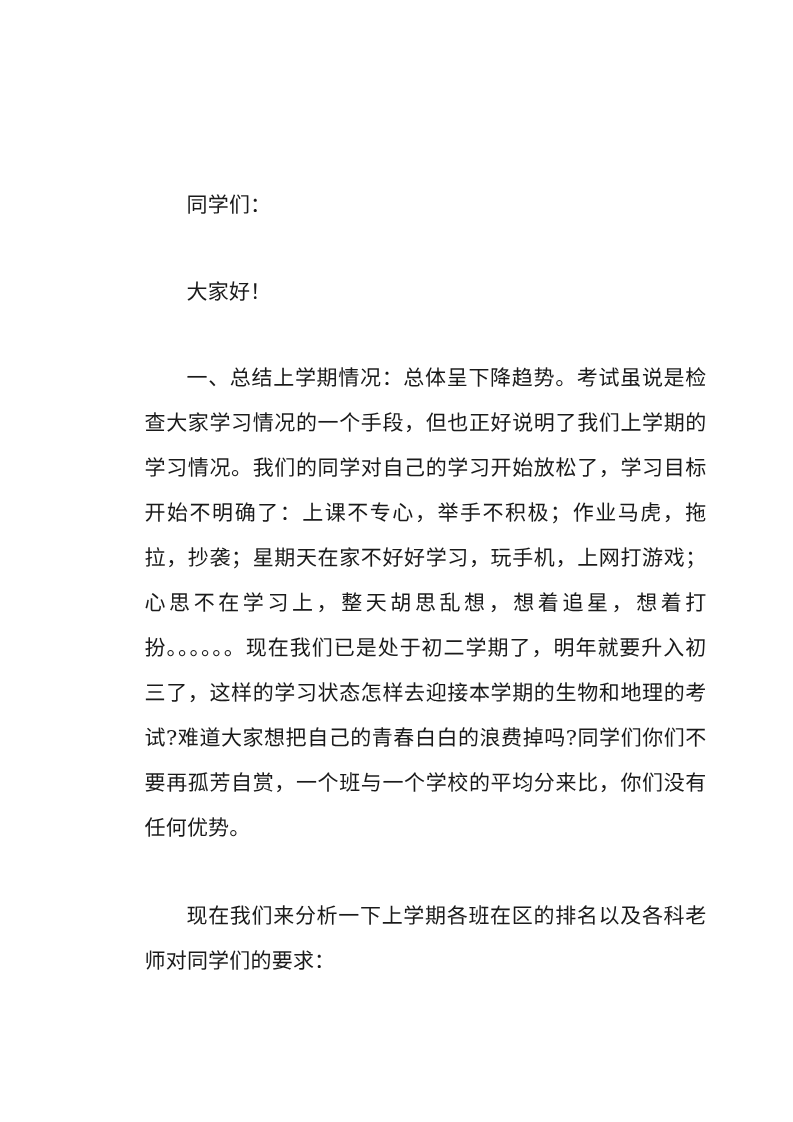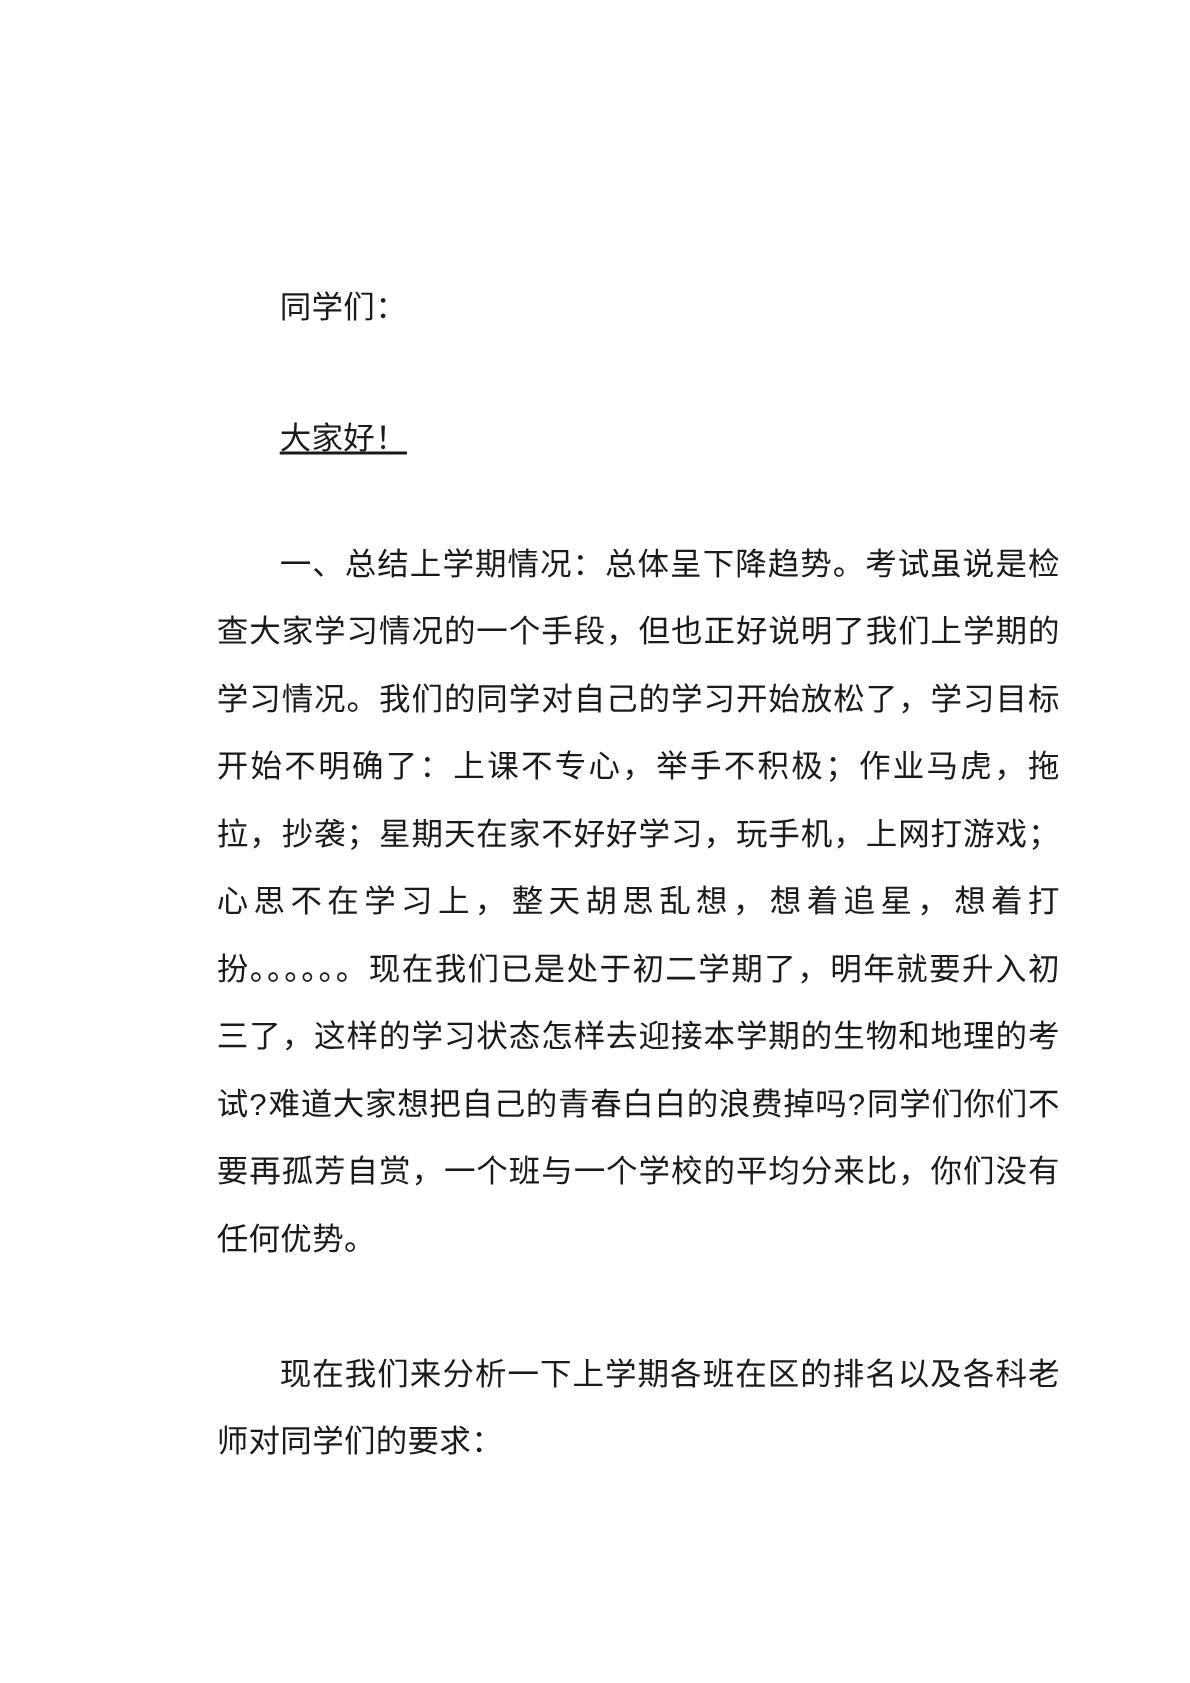--- a/index.html
+++ b/index.html
@@ -39,23 +39,23 @@
     text-justify: inter-ideograph;
     text-indent: 2em;
     margin: 0 0 0 0;
     letter-spacing: 0.2px;
     word-break: break-all;
     white-space: normal;
   }
 
   
   .para.p-greeting       { margin-bottom: 42px; }
-  .para.p-salute         { margin-bottom: 41px; text-decoration: underline; }
+  .para.p-salute         { margin-bottom: 41px; }
   .para.p-intro          { margin-bottom: 42px; }
-  .para.p-section-one    { margin-bottom: 43px; font-family: Liberation Mono, monospace; }
+  .para.p-section-one    { margin-bottom: 43px; }
   .para.p-closing        { margin-bottom: 0; }
 
   
   .para.short {
     text-align: left;
   }
 </style>
 </head>
 <body>
 

